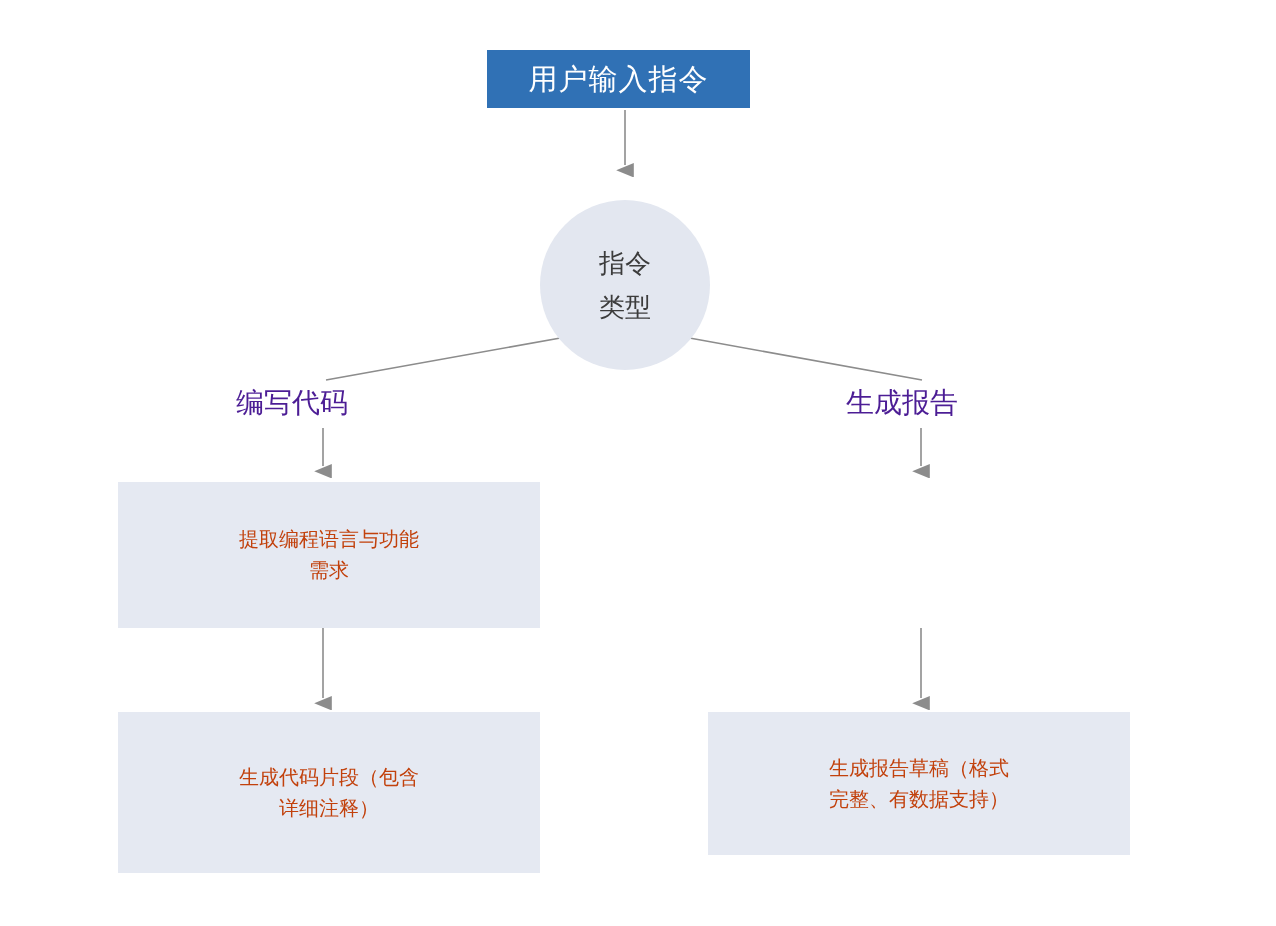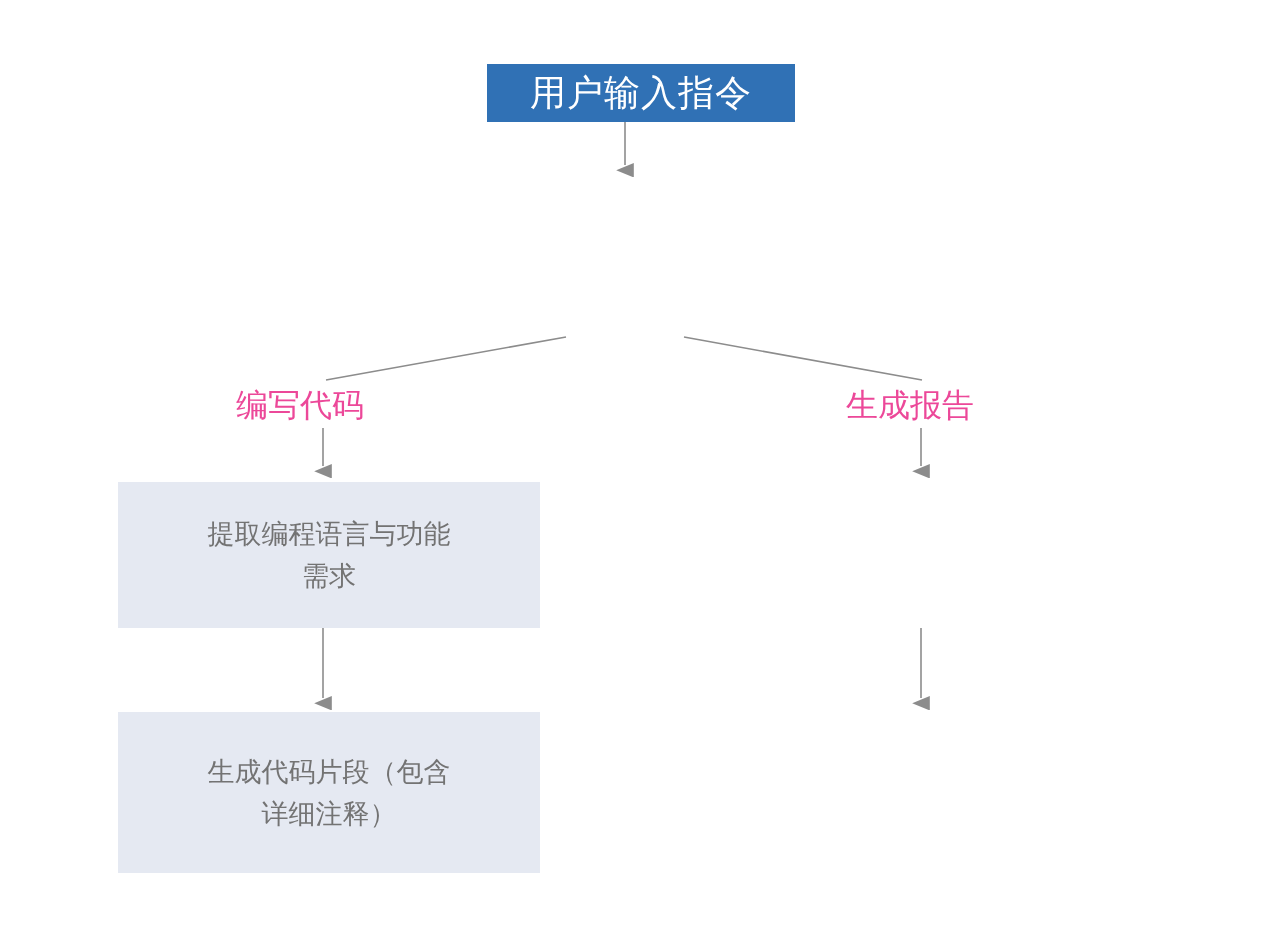--- a/index.html
+++ b/index.html
@@ -35,59 +35,59 @@
     text-align: center;
   }
   .node-text {
     display: block;
     white-space: pre-line;
     line-height: 1.55;
   }
   
   .node-start {
     left: 487px;
-    top: 64px;
-    width: 308px;
+    top: 50px;
+    width: 263px;
     height: 58px;
     background: #3071B5;
     color: #ffffff;
-    font-size: 36px;
+    font-size: 29px;
     letter-spacing: 1px;
   }
   
   .node-decision {
     left: 540px;
     top: 200px;
     width: 170px;
     height: 170px;
     border-radius: 50%;
     background: #E3E7F0;
     color: #3C3C3C;
     font-size: 26px;
   }
   .node-decision .node-text {
     line-height: 1.7;
   }
   
   .node-process {
     background: #E5E9F2;
-    color: #737373;
-    font-size: 27px;
+    color: #c2410c;
+    font-size: 20px;
     padding: 0 18px;
     justify-content: center;
   }
   .proc-left-1  { left: 118px; top: 482px; width: 422px; height: 146px; }
   .proc-right-1 { left: 708px; top: 482px; width: 422px; height: 146px; }
   .proc-left-2  { left: 118px; top: 712px; width: 422px; height: 161px; }
   .proc-right-2 { left: 708px; top: 712px; width: 422px; height: 143px; }
   
   .edge-label {
     position: absolute;
-    font-size: 32px;
-    color: #ec4899;
+    font-size: 28px;
+    color: #4c1d95;
     white-space: nowrap;
   }
   .label-left  { left: 236px; top: 384px; }
   .label-right { left: 846px; top: 384px; font-family: Liberation Serif, serif; }
 </style>
 </head>
 <body>
 
 <div id="canvas">
 
@@ -110,27 +110,35 @@
 
     <line x1="323" y1="628" x2="323" y2="698" stroke="#8C8C8C" stroke-width="1.6" marker-end="url(#arrowhead)"></line>
 
     <line x1="921" y1="628" x2="921" y2="698" stroke="#8C8C8C" stroke-width="1.6" marker-end="url(#arrowhead)"></line>
   </svg>
 
   <div class="node node-start">
     <span class="node-text">用户输入指令</span>
   </div>
 
+  <div class="node node-decision">
+    <span class="node-text">指令
+类型</span>
+  </div>
 
   <div class="edge-label label-left">编写代码</div>
   <div class="edge-label label-right">生成报告</div>
 
   <div class="node node-process proc-left-1">
     <span class="node-text">提取编程语言与功能
 需求</span>
   </div>
   <div class="node node-process proc-left-2">
     <span class="node-text">生成代码片段（包含
 详细注释）</span>
   </div>
 
+  <div class="node node-process proc-right-2">
+    <span class="node-text">生成报告草稿（格式
+完整、有数据支持）</span>
+  </div>
 
 </div>
 
 </body></html>

